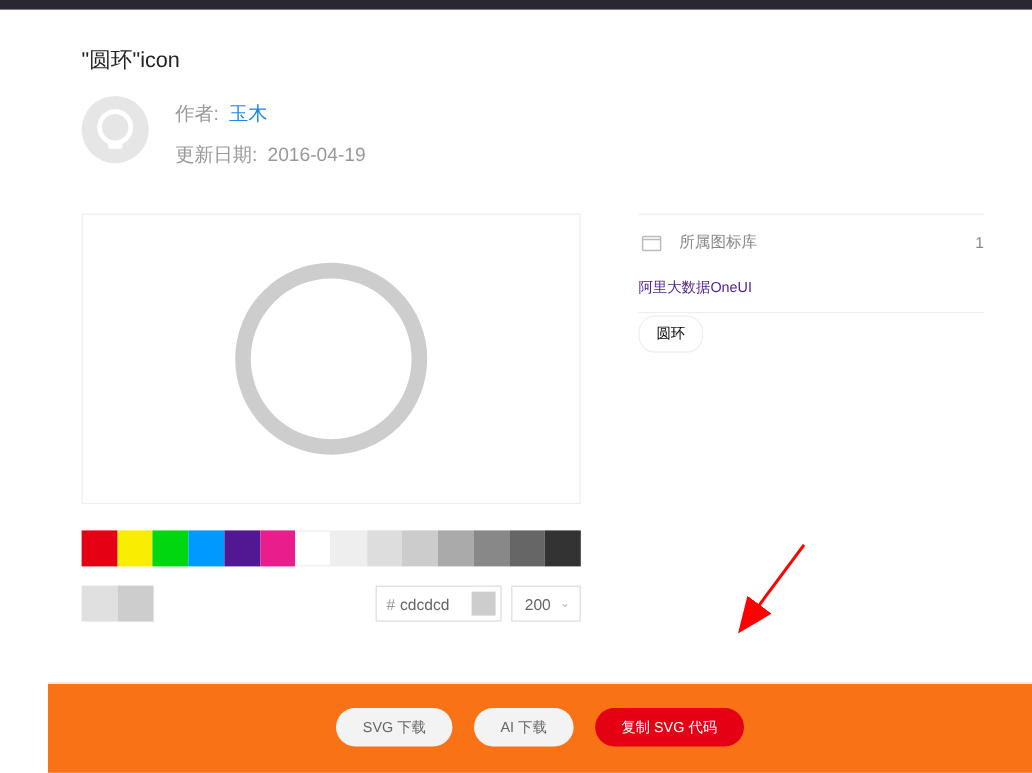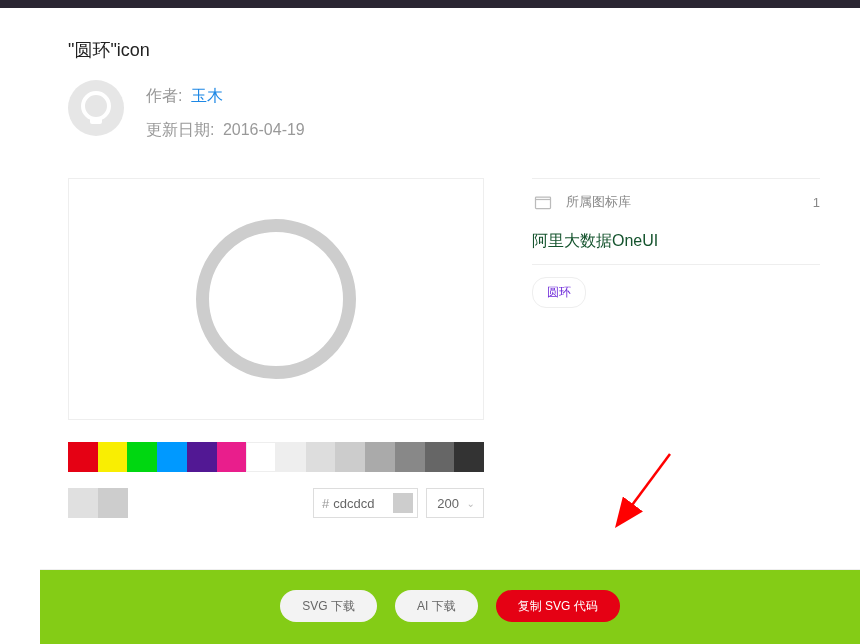--- a/index.html
+++ b/index.html
@@ -168,47 +168,47 @@
     .info-item .count {
       margin-left: auto;
       color: #888;
     }
     .divider {
       height: 1px;
       background: #eee;
     }
     .lib-link {
       display: block;
-      color: #14532d;
+      color: #4c1d95;
       text-decoration: none;
-      font-size: 16px;
+      font-size: 12px;
       padding: 6px 0 12px 0;
     }
     .tag-pill {
       display: inline-block;
       padding: 6px 14px;
       border: 1px solid #eee;
       border-radius: 14px;
       font-size: 12px;
-      color: #6d28d9;
-      margin-top: 12px;
+      color: #000000;
+      margin-top: 2px;
       cursor: pointer;
     }
     .footer {
       position: absolute;
       left: 0;
       right: 0;
       bottom: 0;
       border-top: 1px solid #eee;
       display: flex;
       justify-content: center;
       align-items: center;
       gap: 18px;
       padding: 20px 0 22px;
-      background: #84cc16;
+      background: #f97316;
       margin-left: 40px;
     }
     .btn {
       height: 32px;
       padding: 0 22px;
       border-radius: 16px;
       font-size: 12px;
       display: flex;
       align-items: center;
       cursor: pointer;

